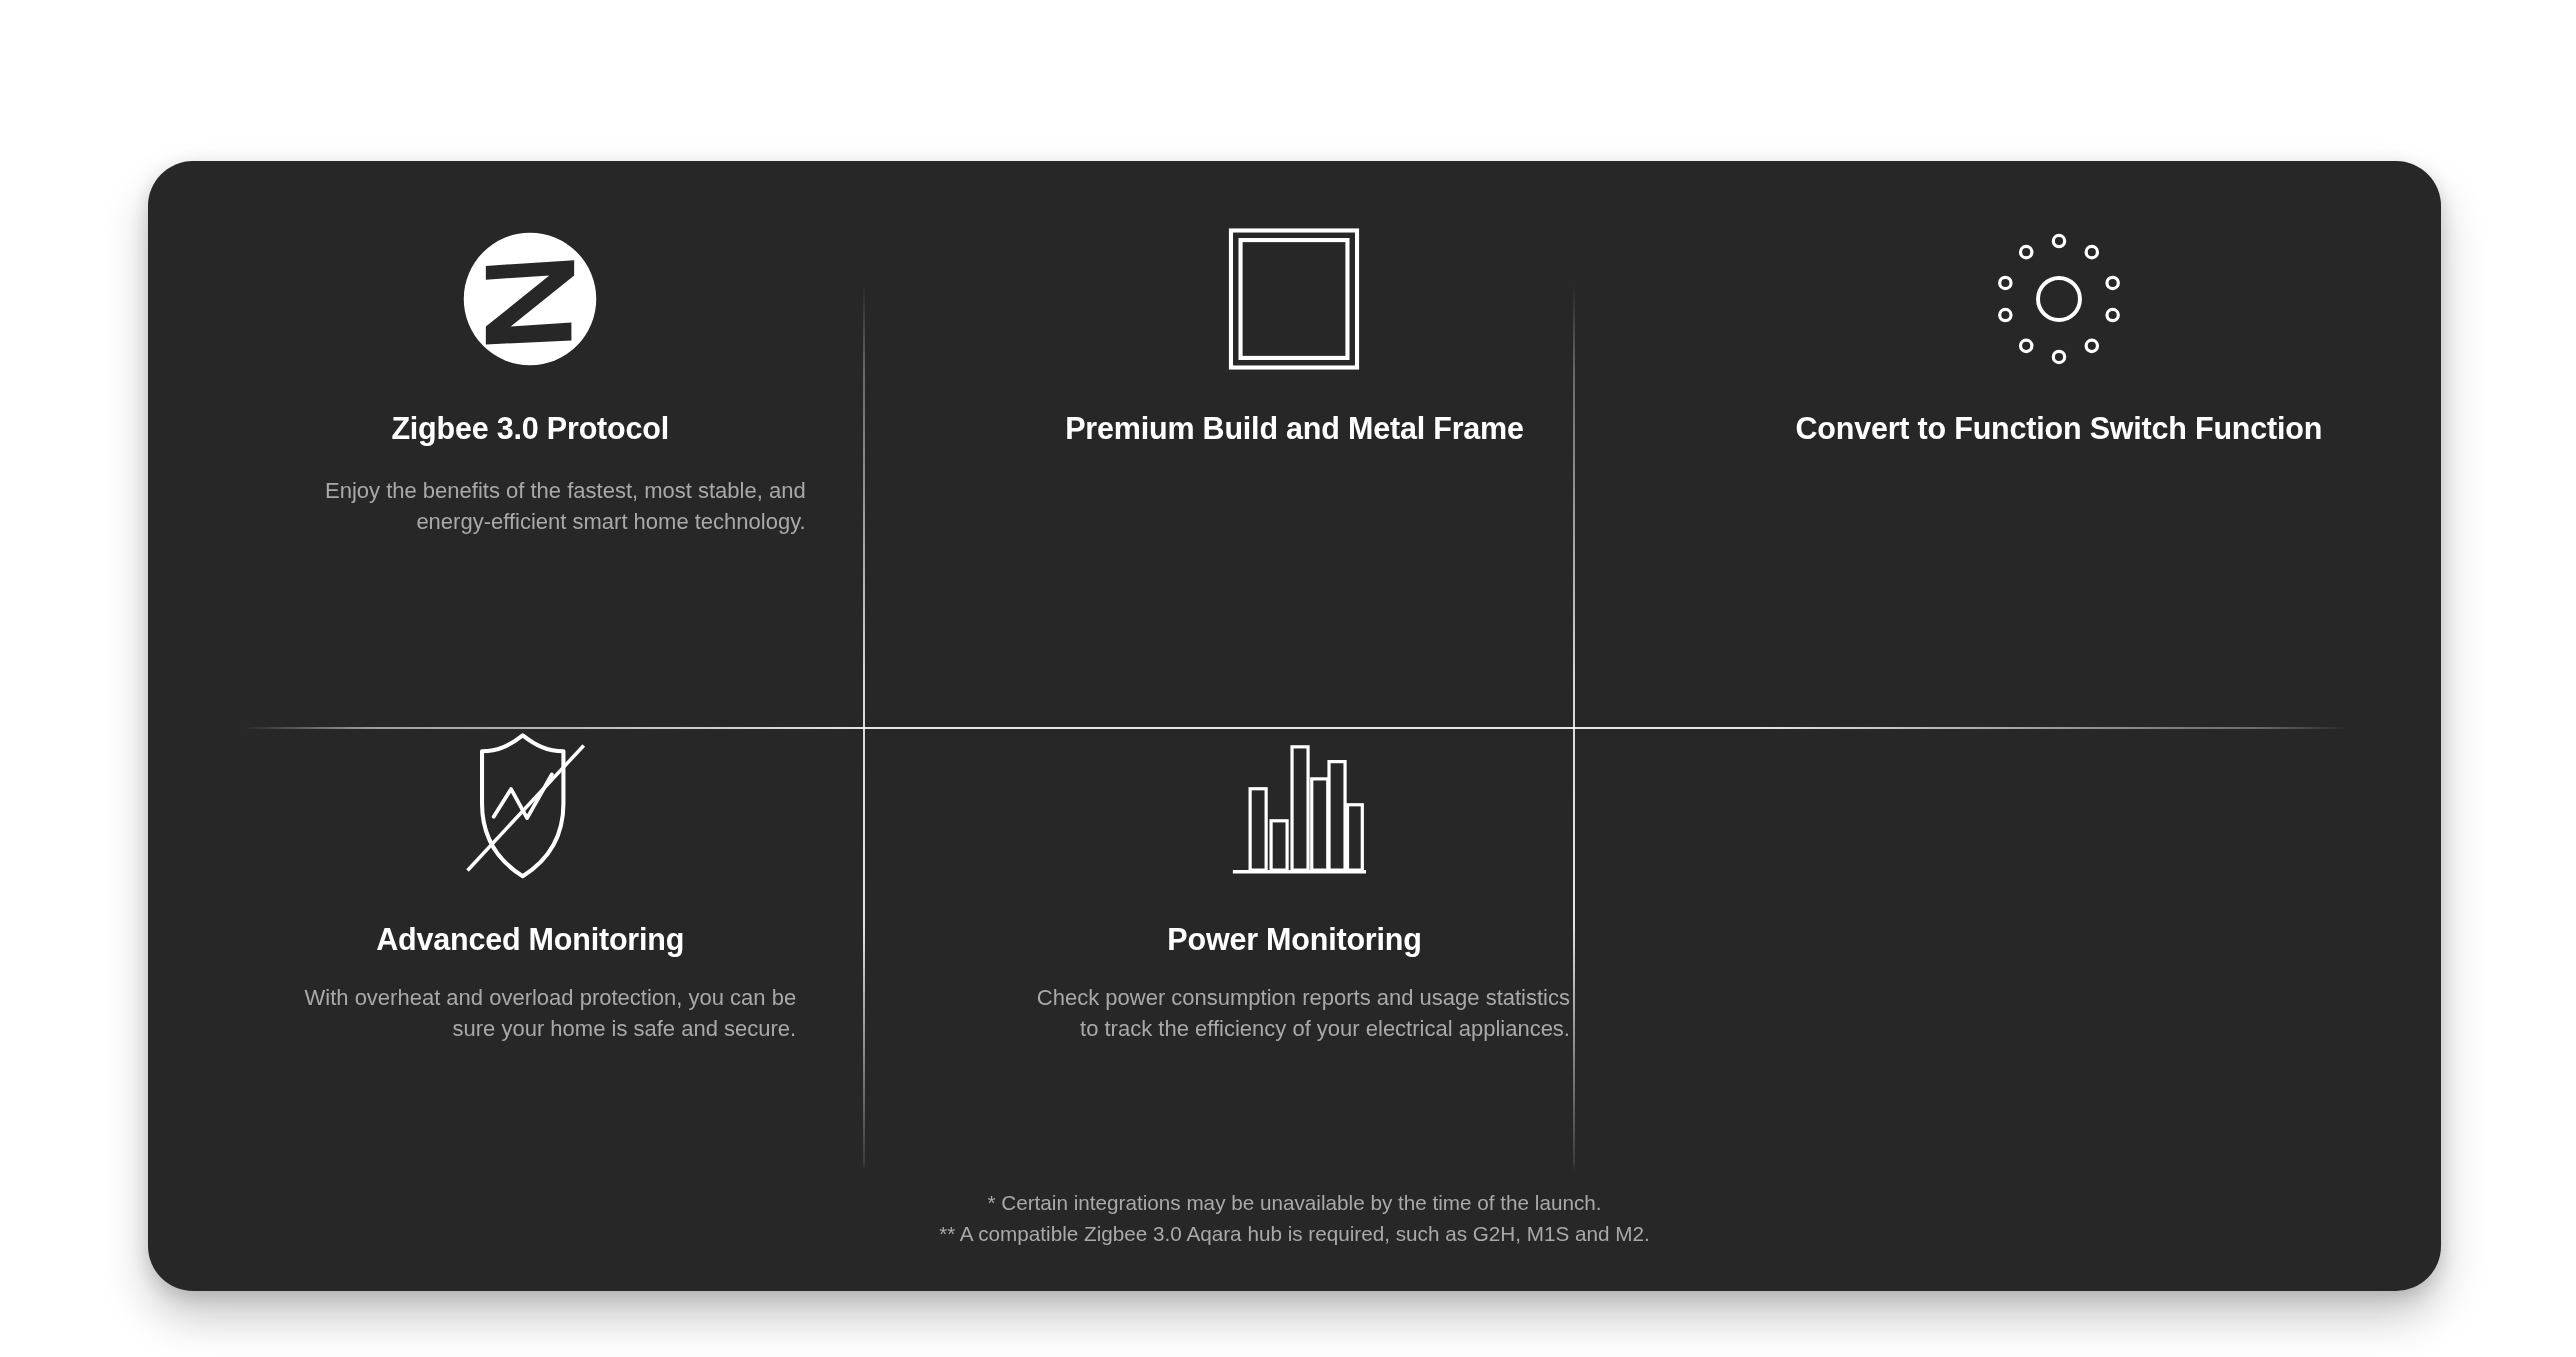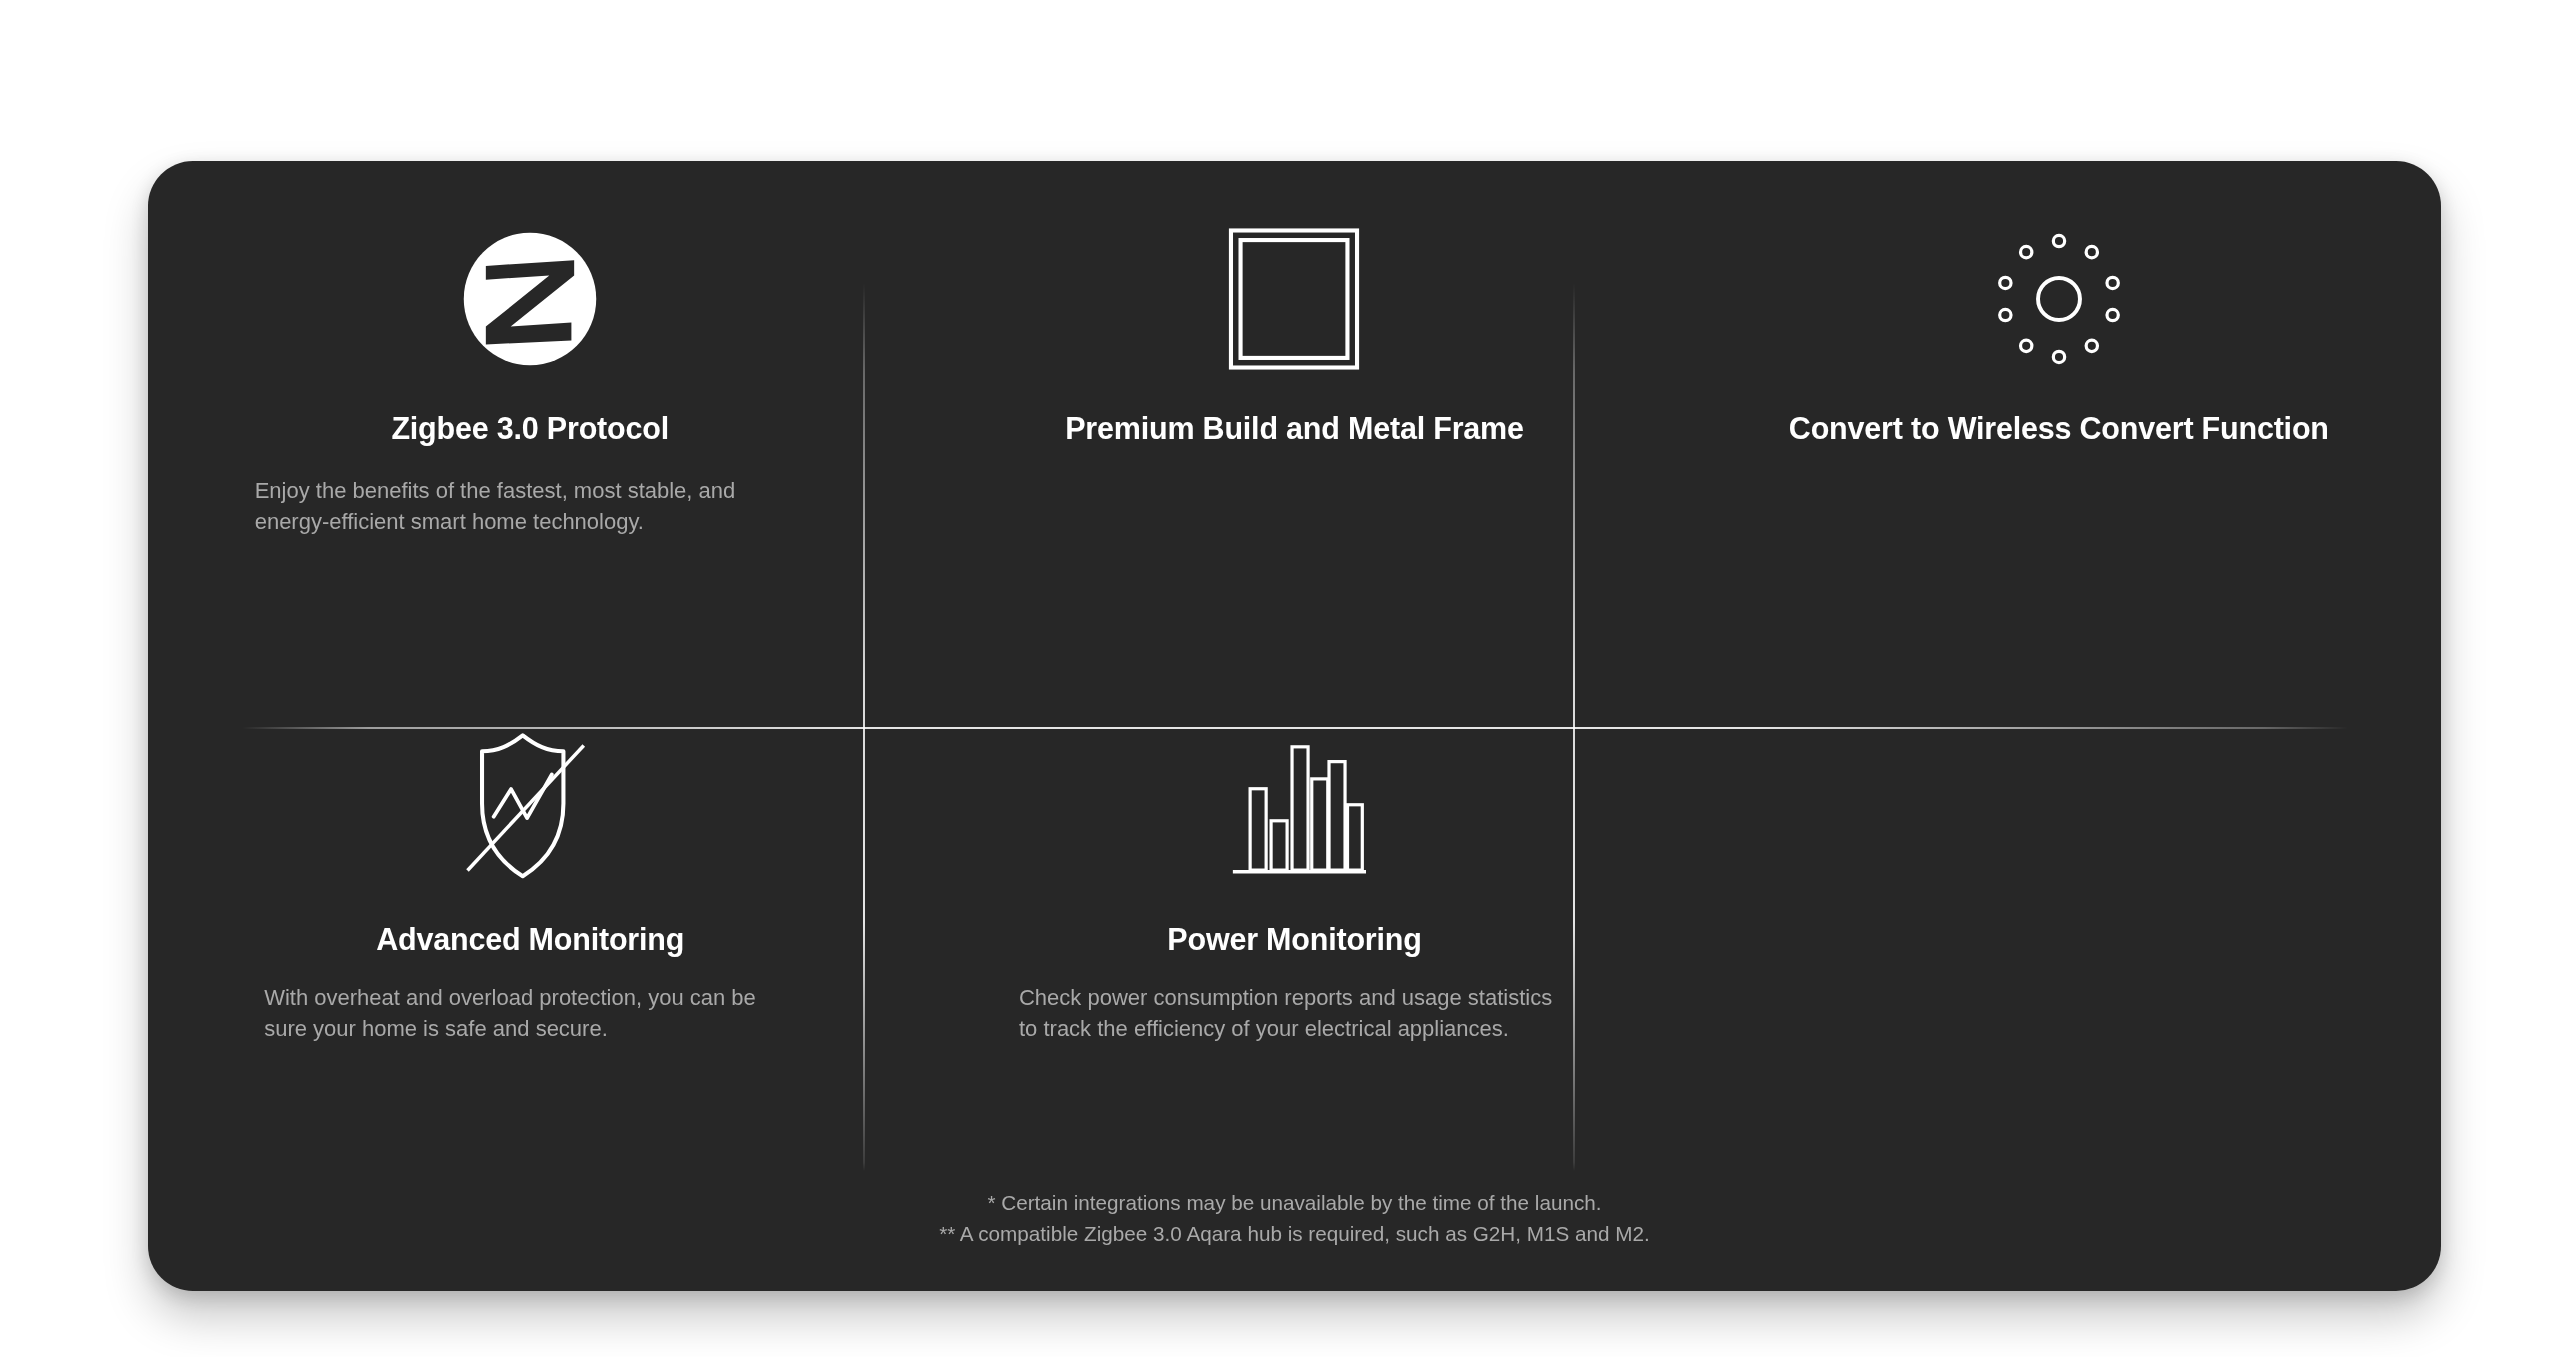--- a/index.html
+++ b/index.html
@@ -67,21 +67,21 @@
     font-weight: bold;
     letter-spacing: -0.2px;
     margin-top: 17.7px;
     white-space: nowrap;
   }
 
   .feature-desc {
     color: #a9a9a9;
     font-size: 22px;
     line-height: 1.42;
-    text-align: left;
+    text-align: right;
     margin-top: 29.5px;
     max-width: 591px;
   }
 
   .r2 .feature-title { margin-top: 21.7px; }
   .r2 .feature-desc  { margin-top: 25.6px; }
 
   
   .divider {
     position: absolute;
@@ -178,21 +178,21 @@
               <circle cx="16.5" cy="47.0" r="4.6"></circle>
               <circle cx="103.5" cy="47.0" r="4.6"></circle>
               <circle cx="16.5" cy="73.0" r="4.6"></circle>
               <circle cx="103.5" cy="73.0" r="4.6"></circle>
               <circle cx="33.4" cy="98.0" r="4.6"></circle>
               <circle cx="86.6" cy="98.0" r="4.6"></circle>
               <circle cx="60" cy="107" r="4.6"></circle>
             </g>
           </svg>
         </div>
-        <div class="feature-title">Convert to Wireless Convert Function</div>
+        <div class="feature-title">Convert to Function Switch Function</div>
       </div>
 
       <div class="feature-cell r2">
         <div class="icon-box">
           <svg class="icon-svg" width="162" height="157" viewBox="0 0 110 108" aria-hidden="true">
             <path d="M22 16 C33 16 41 12 50 5 C59 12 67 16 78 16 L78 52 C78 77 66 92 50 102 C34 92 22 77 22 52 Z" fill="none" stroke="#ffffff" stroke-width="2.8" stroke-linejoin="round"></path>
             <path d="M12 98 L92 12" fill="none" stroke="#ffffff" stroke-width="2.4"></path>
             <path d="M30 61 L42 42 L53 62 L70 32" fill="none" stroke="#ffffff" stroke-width="2.6" stroke-linejoin="round" stroke-linecap="round"></path>
           </svg>
         </div>

